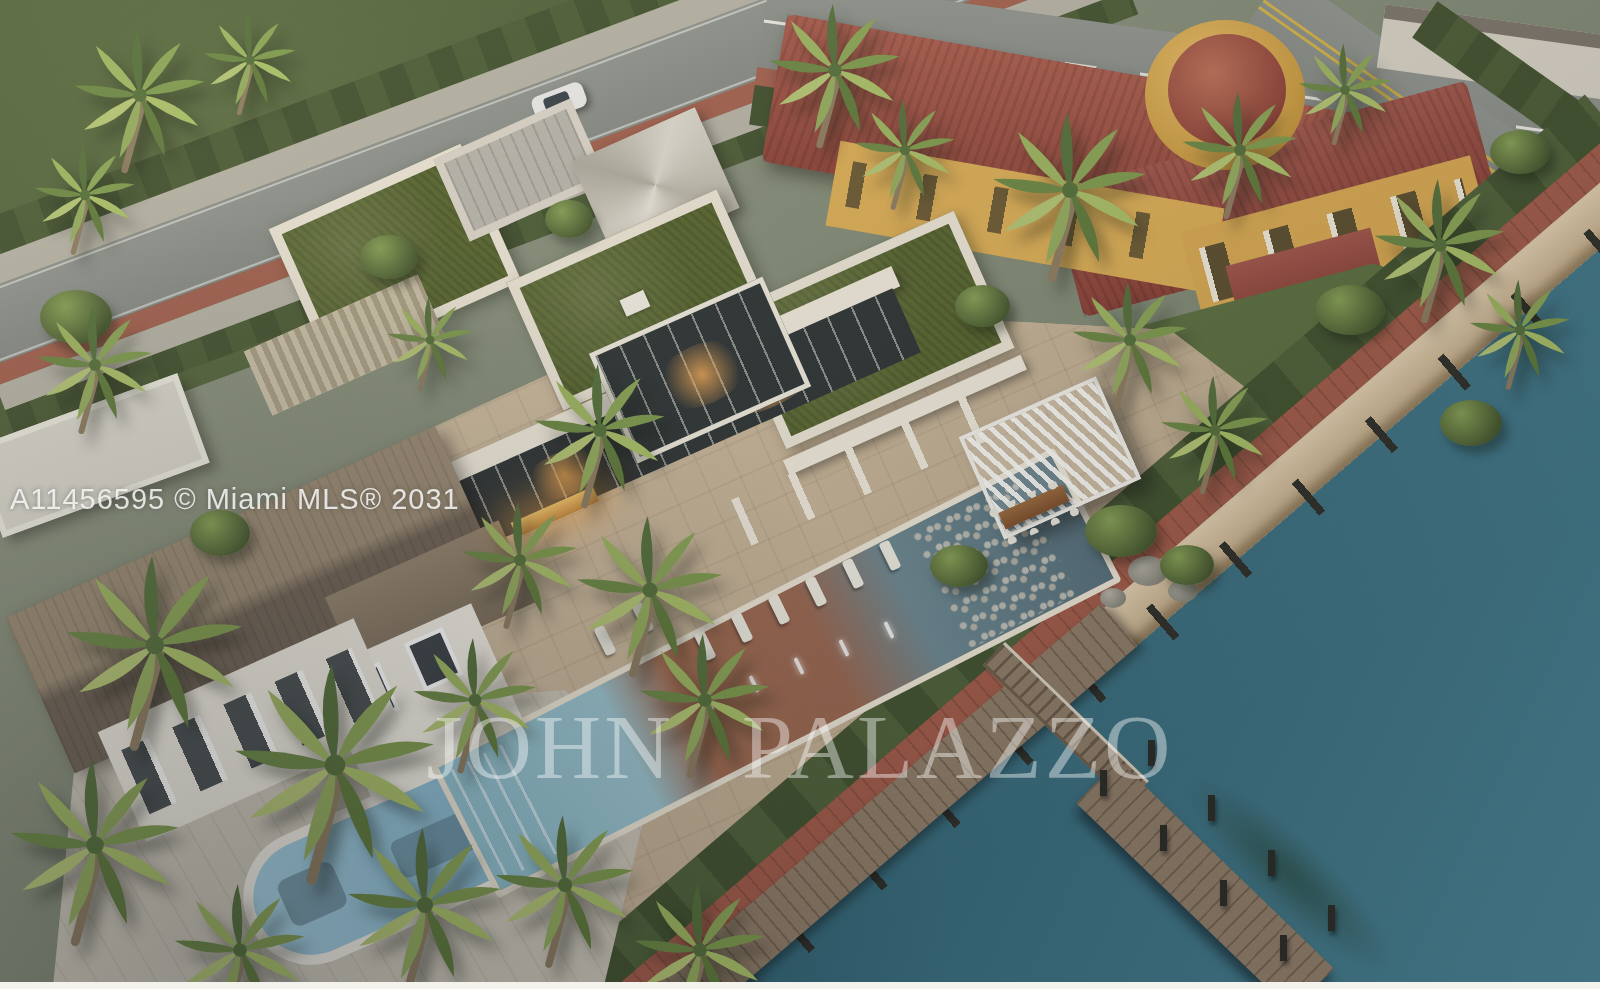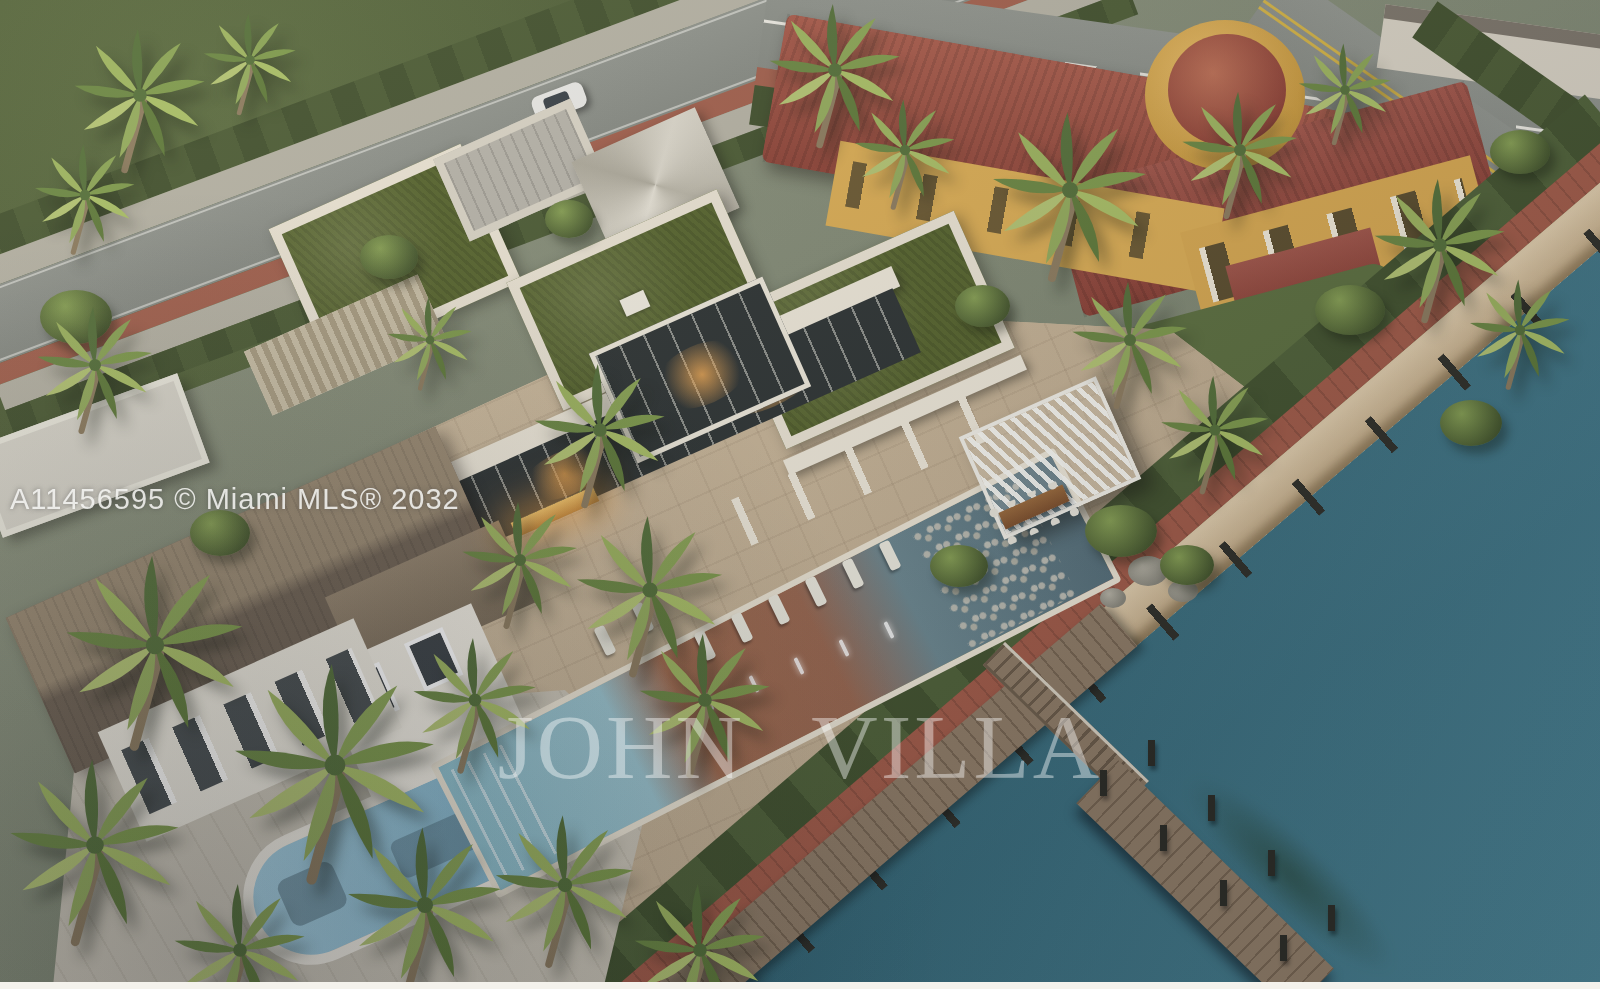--- a/index.html
+++ b/index.html
@@ -392,21 +392,21 @@
     </svg>
   <svg class="palm" style="left:395px;top:620px;width:160px" viewBox="0 0 100 100">
       <use href="#palmSym"></use>
     </svg>
   <svg class="palm" style="left:615px;top:865px;width:170px" viewBox="0 0 100 100">
       <use href="#palmSym"></use>
     </svg>
 
   <i class="vignette"></i>
 
-  <b class="wm wm-mls">A11456595 © Miami MLS® 2032</b>
-  <b class="wm wm-brand">JOHN VILLA</b>
+  <b class="wm wm-mls">A11456595 © Miami MLS® 2031</b>
+  <b class="wm wm-brand">JOHN PALAZZO</b>
 
   <div class="caption-bar" style="background-color: rgb(244, 242, 236);">
     <b style="left:135px">PALAZZO VILLA RESIDENCE</b>
     <b style="left:1320px">NAZARETH PARTNERS</b>
   </div>
 
 </div>
 
 </body></html>

